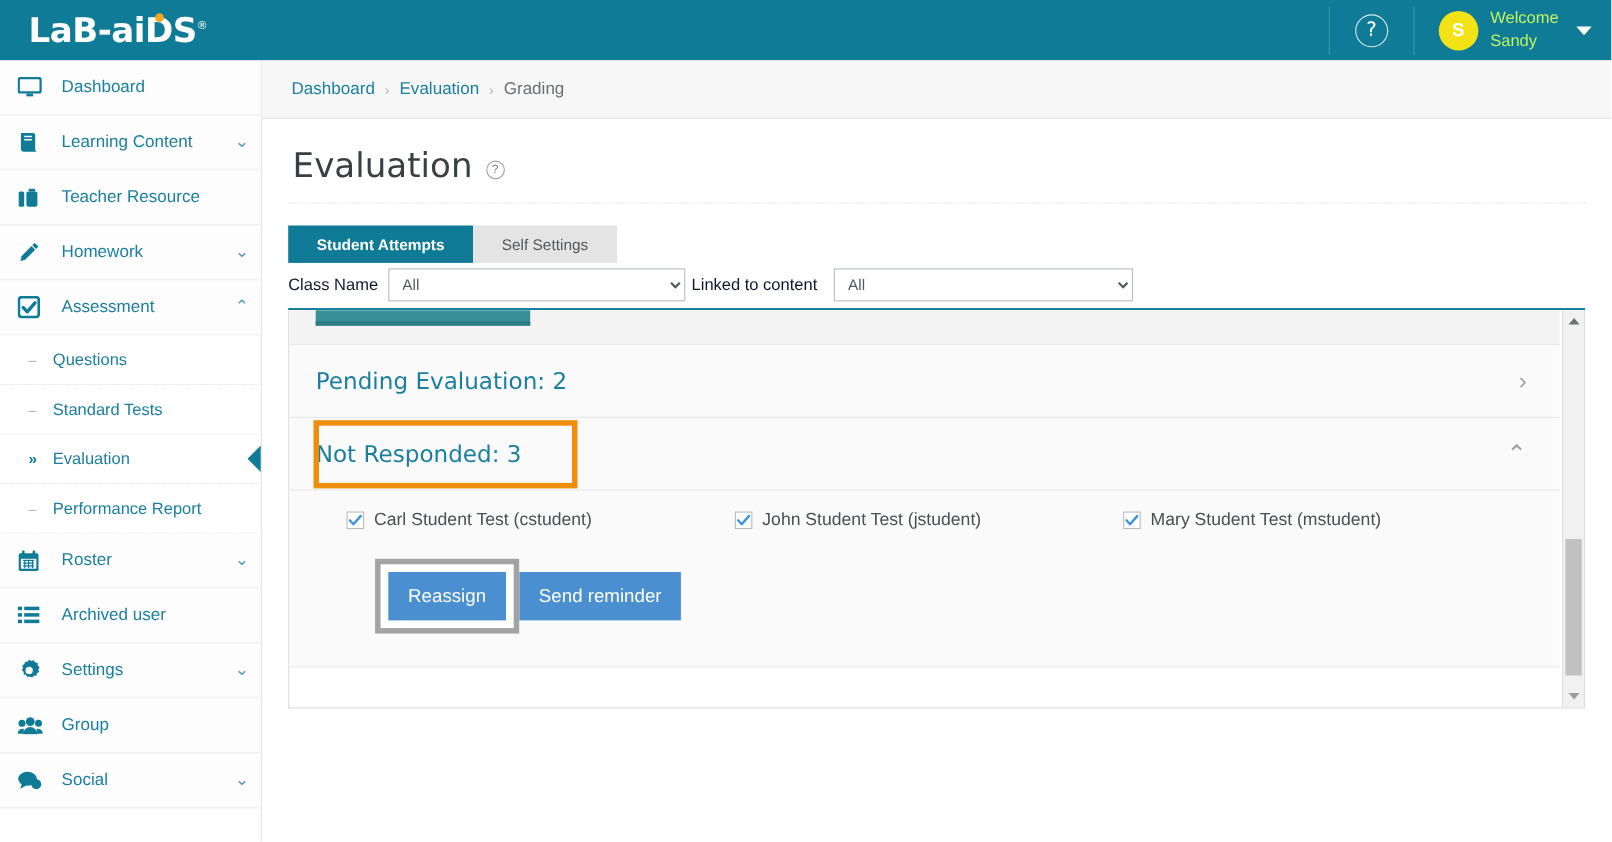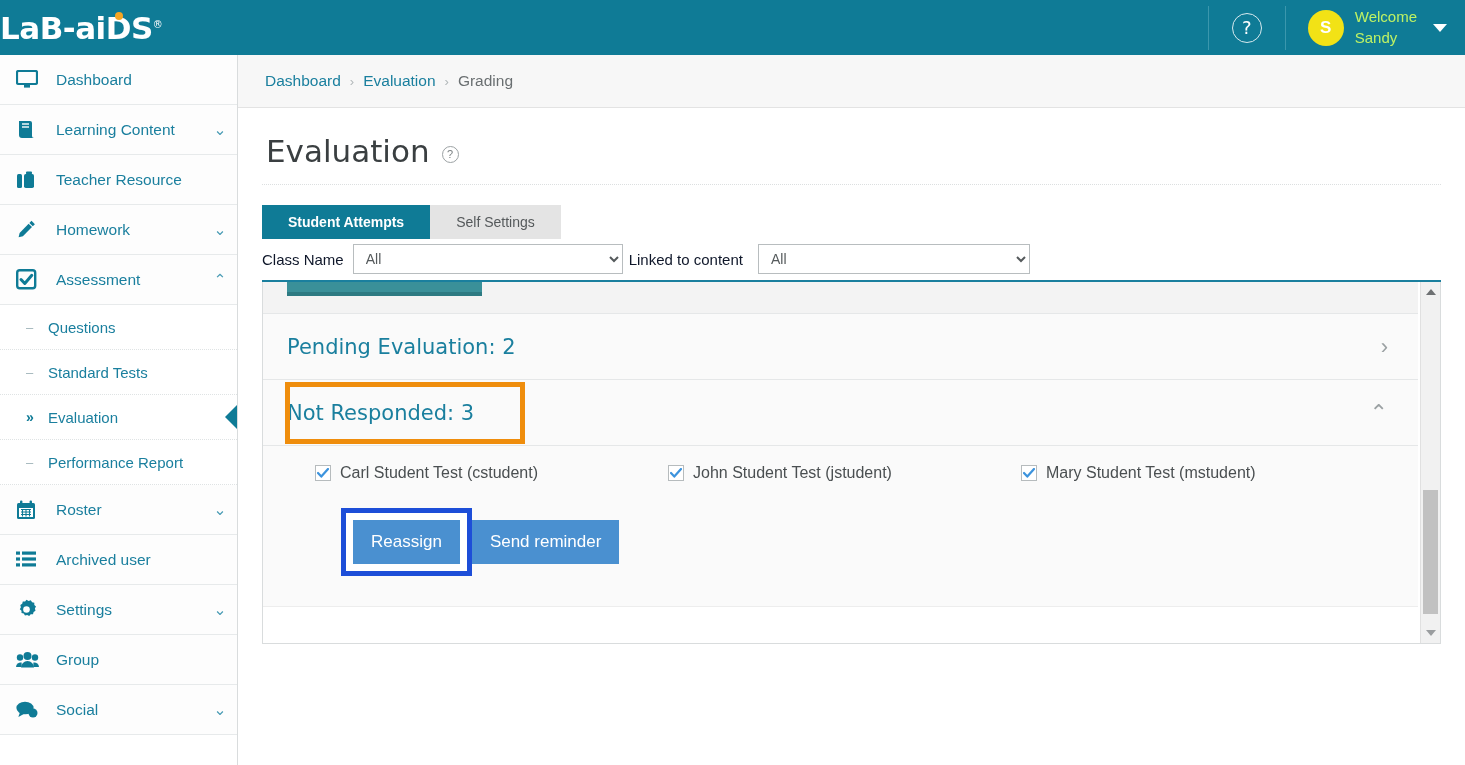--- a/index.html
+++ b/index.html
@@ -18,21 +18,21 @@
   
   .topbar {
     position: absolute; top: 0; left: 0;
     width: 1465px; height: 55px;
     background: #0f7b96;
     display: flex; align-items: center;
   }
   .logo-zone {
     width: 238px; height: 55px;
     display: flex; align-items: center;
-    padding-left: 0;
+    padding-left: 26px;
   }
   .logo-text {
     color: #ffffff;
     font-size: 31px;
     font-weight: bold;
     letter-spacing: -0.5px;
     font-family: "DejaVu Sans", sans-serif;
     position: relative;
     white-space: nowrap;
   }
@@ -311,21 +311,21 @@
     background: #4a90d0; color: #ffffff;
     font-size: 17px; border: none;
     height: 44px; padding: 0 18px;
     cursor: pointer;
     font-family: "Liberation Sans", sans-serif;
   }
   .reassign-wrap {
     position: relative;
     margin-left: 30px;
     padding: 7px;
-    border: 5px solid #1d4ed8;
+    border: 5px solid #a3a3a3;
     background: #ffffff;
     display: inline-flex;
   }
   .send-wrap { margin-left: 0; }
 
   
   .scrollbar {
     position: absolute;
     right: 0; top: 0;
     width: 20px; height: 100%;

